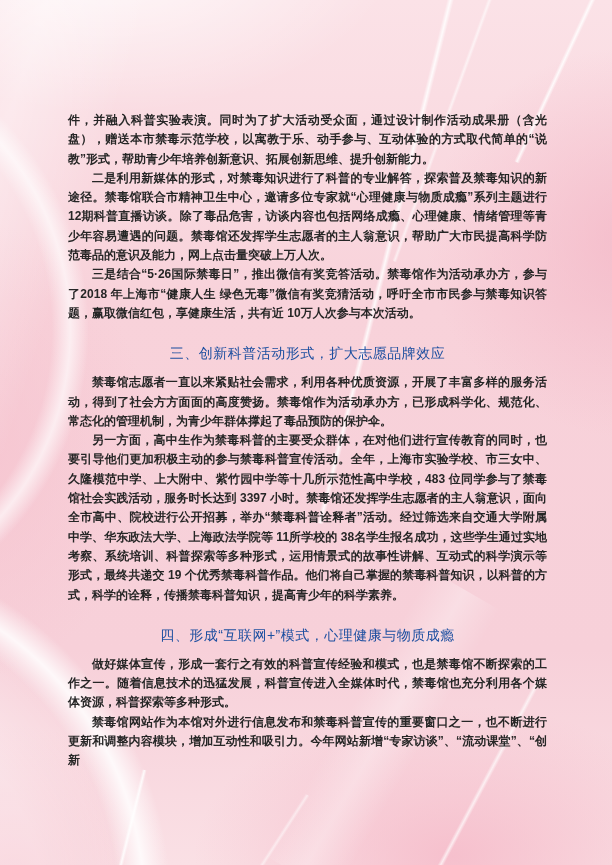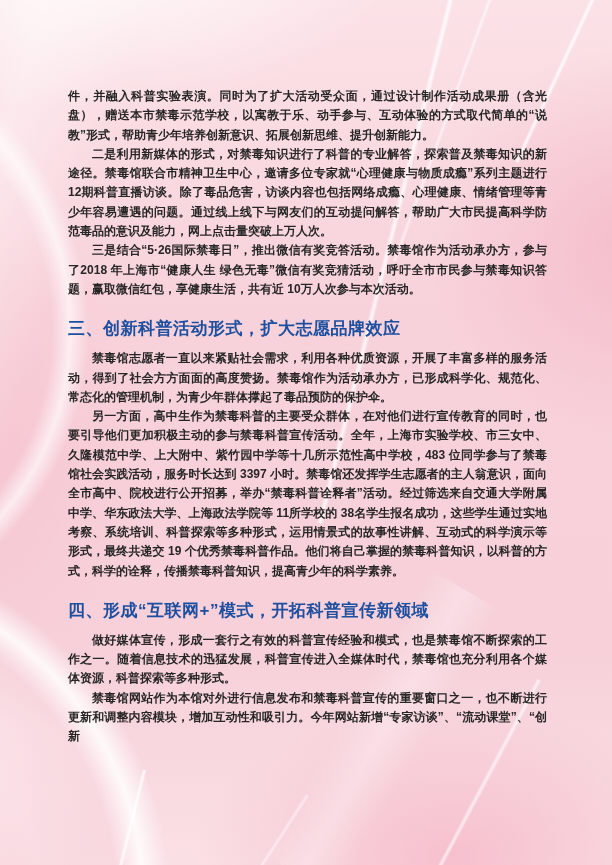--- a/index.html
+++ b/index.html
@@ -42,49 +42,49 @@
   .content{
     position:absolute;z-index:5;
     left:68px;top:87px;width:479px;
     color:#262626;
     font-size:12px;line-height:19.3px;
     font-weight:600;
     text-align:justify;
     text-justify:inter-ideograph;
   }
   .content p{margin:0;text-indent:2em;}
-  .content p.cont{text-indent:0;}
+  .content p.cont{text-indent:0;margin-top:24px;}
   .content h2{
-    font-size:17px;line-height:20px;
+    font-size:14px;line-height:20px;
     color:#1d4fa0;
-    font-weight:700;
+    font-weight:400;
     margin:20px 0 10px 0;
     letter-spacing:.5px;
-    text-align:left;
+    text-align:center;
   }
 </style>
 </head>
 <body>
 
 <div class="page">
 
   <div class="streak st8"></div>
   <div class="streak st1"></div>
   <div class="streak st2"></div>
   <div class="streak st3"></div>
   <div class="streak st7"></div>
   <div class="streak st4"></div>
   <div class="streak st5"></div>
   <div class="streak st6"></div>
 
   <div class="content">
     <p class="cont">件，并融入科普实验表演。同时为了扩大活动受众面，通过设计制作活动成果册（含光盘），赠送本市禁毒示范学校，以寓教于乐、动手参与、互动体验的方式取代简单的“说教”形式，帮助青少年培养创新意识、拓展创新思维、提升创新能力。</p>
-    <p>二是利用新媒体的形式，对禁毒知识进行了科普的专业解答，探索普及禁毒知识的新途径。禁毒馆联合市精神卫生中心，邀请多位专家就“心理健康与物质成瘾”系列主题进行12期科普直播访谈。除了毒品危害，访谈内容也包括网络成瘾、心理健康、情绪管理等青少年容易遭遇的问题。通过线上线下与网友们的互动提问解答，帮助广大市民提高科学防范毒品的意识及能力，网上点击量突破上万人次。</p>
+    <p>二是利用新媒体的形式，对禁毒知识进行了科普的专业解答，探索普及禁毒知识的新途径。禁毒馆联合市精神卫生中心，邀请多位专家就“心理健康与物质成瘾”系列主题进行12期科普直播访谈。除了毒品危害，访谈内容也包括网络成瘾、心理健康、情绪管理等青少年容易遭遇的问题。禁毒馆还发挥学生志愿者的主人翁意识，帮助广大市民提高科学防范毒品的意识及能力，网上点击量突破上万人次。</p>
     <p>三是结合“5·26国际禁毒日”，推出微信有奖竞答活动。禁毒馆作为活动承办方，参与了2018 年上海市“健康人生 绿色无毒”微信有奖竞猜活动，呼吁全市市民参与禁毒知识答题，赢取微信红包，享健康生活，共有近 10万人次参与本次活动。</p>
     <h2>三、创新科普活动形式，扩大志愿品牌效应</h2>
     <p>禁毒馆志愿者一直以来紧贴社会需求，利用各种优质资源，开展了丰富多样的服务活动，得到了社会方方面面的高度赞扬。禁毒馆作为活动承办方，已形成科学化、规范化、常态化的管理机制，为青少年群体撑起了毒品预防的保护伞。</p>
     <p>另一方面，高中生作为禁毒科普的主要受众群体，在对他们进行宣传教育的同时，也要引导他们更加积极主动的参与禁毒科普宣传活动。全年，上海市实验学校、市三女中、久隆模范中学、上大附中、紫竹园中学等十几所示范性高中学校，483 位同学参与了禁毒馆社会实践活动，服务时长达到 3397 小时。禁毒馆还发挥学生志愿者的主人翁意识，面向全市高中、院校进行公开招募，举办“禁毒科普诠释者”活动。经过筛选来自交通大学附属中学、华东政法大学、上海政法学院等 11所学校的 38名学生报名成功，这些学生通过实地考察、系统培训、科普探索等多种形式，运用情景式的故事性讲解、互动式的科学演示等形式，最终共递交 19 个优秀禁毒科普作品。他们将自己掌握的禁毒科普知识，以科普的方式，科学的诠释，传播禁毒科普知识，提高青少年的科学素养。</p>
-    <h2>四、形成“互联网+”模式，开拓科普宣传新领域</h2>
+    <h2>四、形成“互联网+”模式，心理健康与物质成瘾</h2>
     <p>做好媒体宣传，形成一套行之有效的科普宣传经验和模式，也是禁毒馆不断探索的工作之一。随着信息技术的迅猛发展，科普宣传进入全媒体时代，禁毒馆也充分利用各个媒体资源，科普探索等多种形式。</p>
     <p>禁毒馆网站作为本馆对外进行信息发布和禁毒科普宣传的重要窗口之一，也不断进行更新和调整内容模块，增加互动性和吸引力。今年网站新增“专家访谈”、“流动课堂”、“创新</p>
   </div>
 
 </div>
 
 </body></html>

